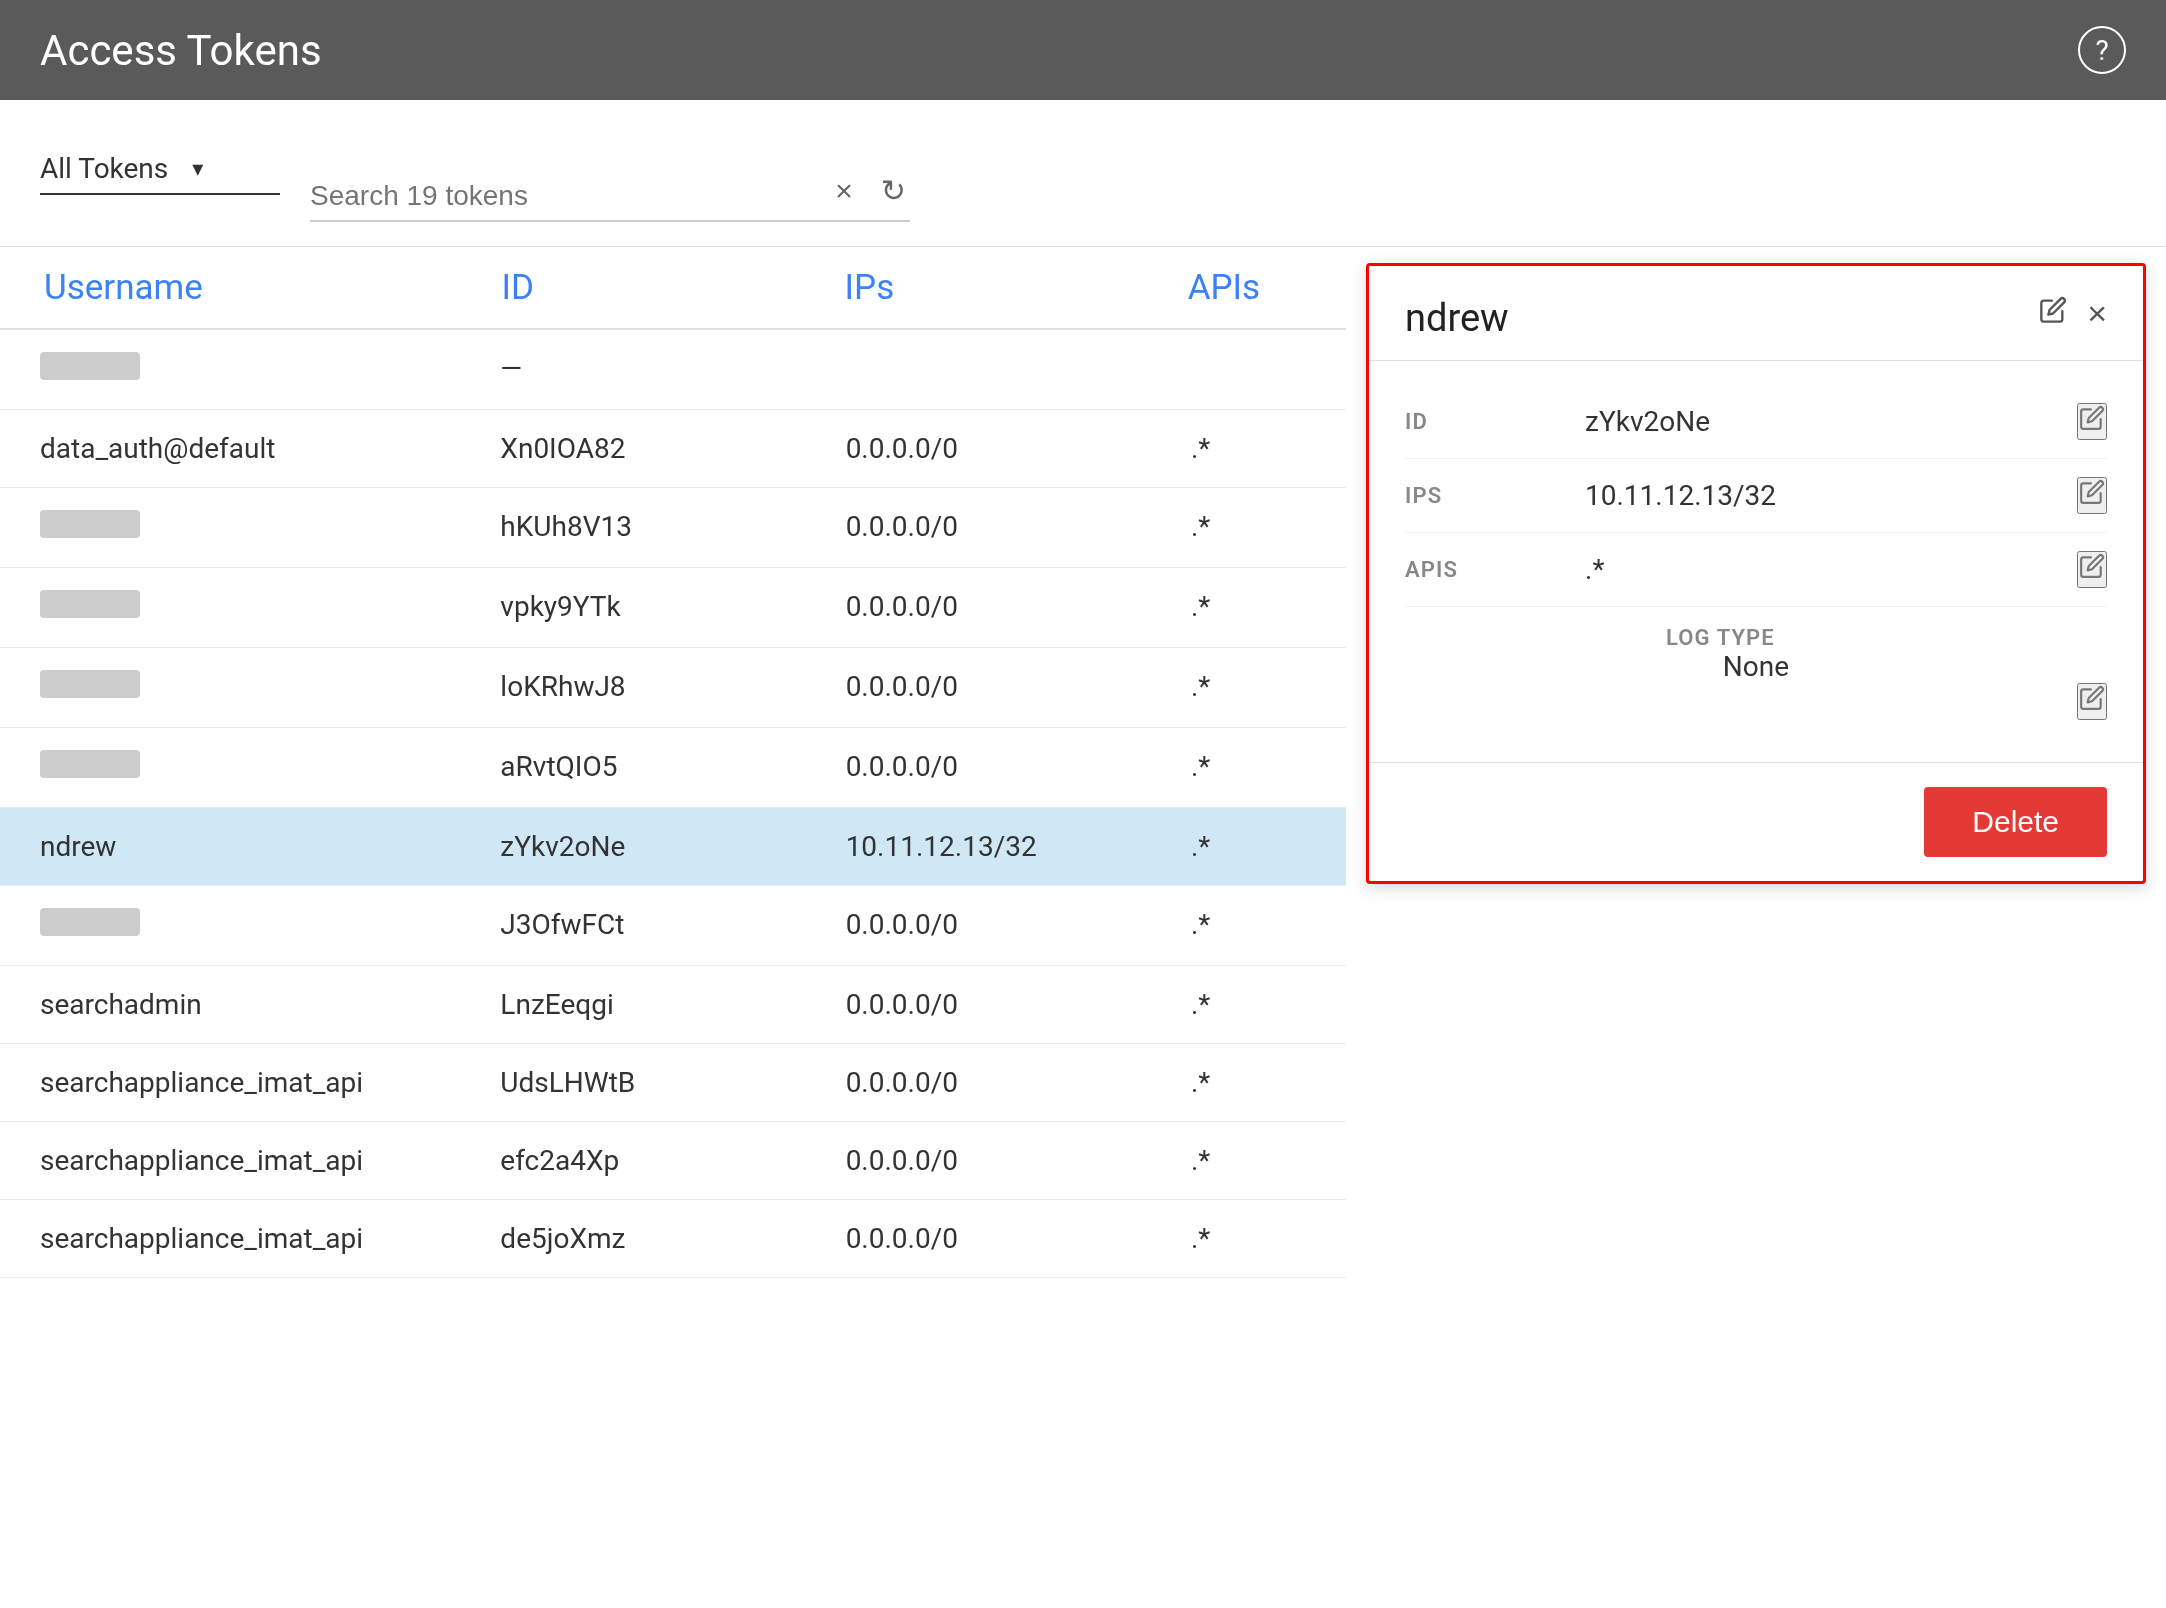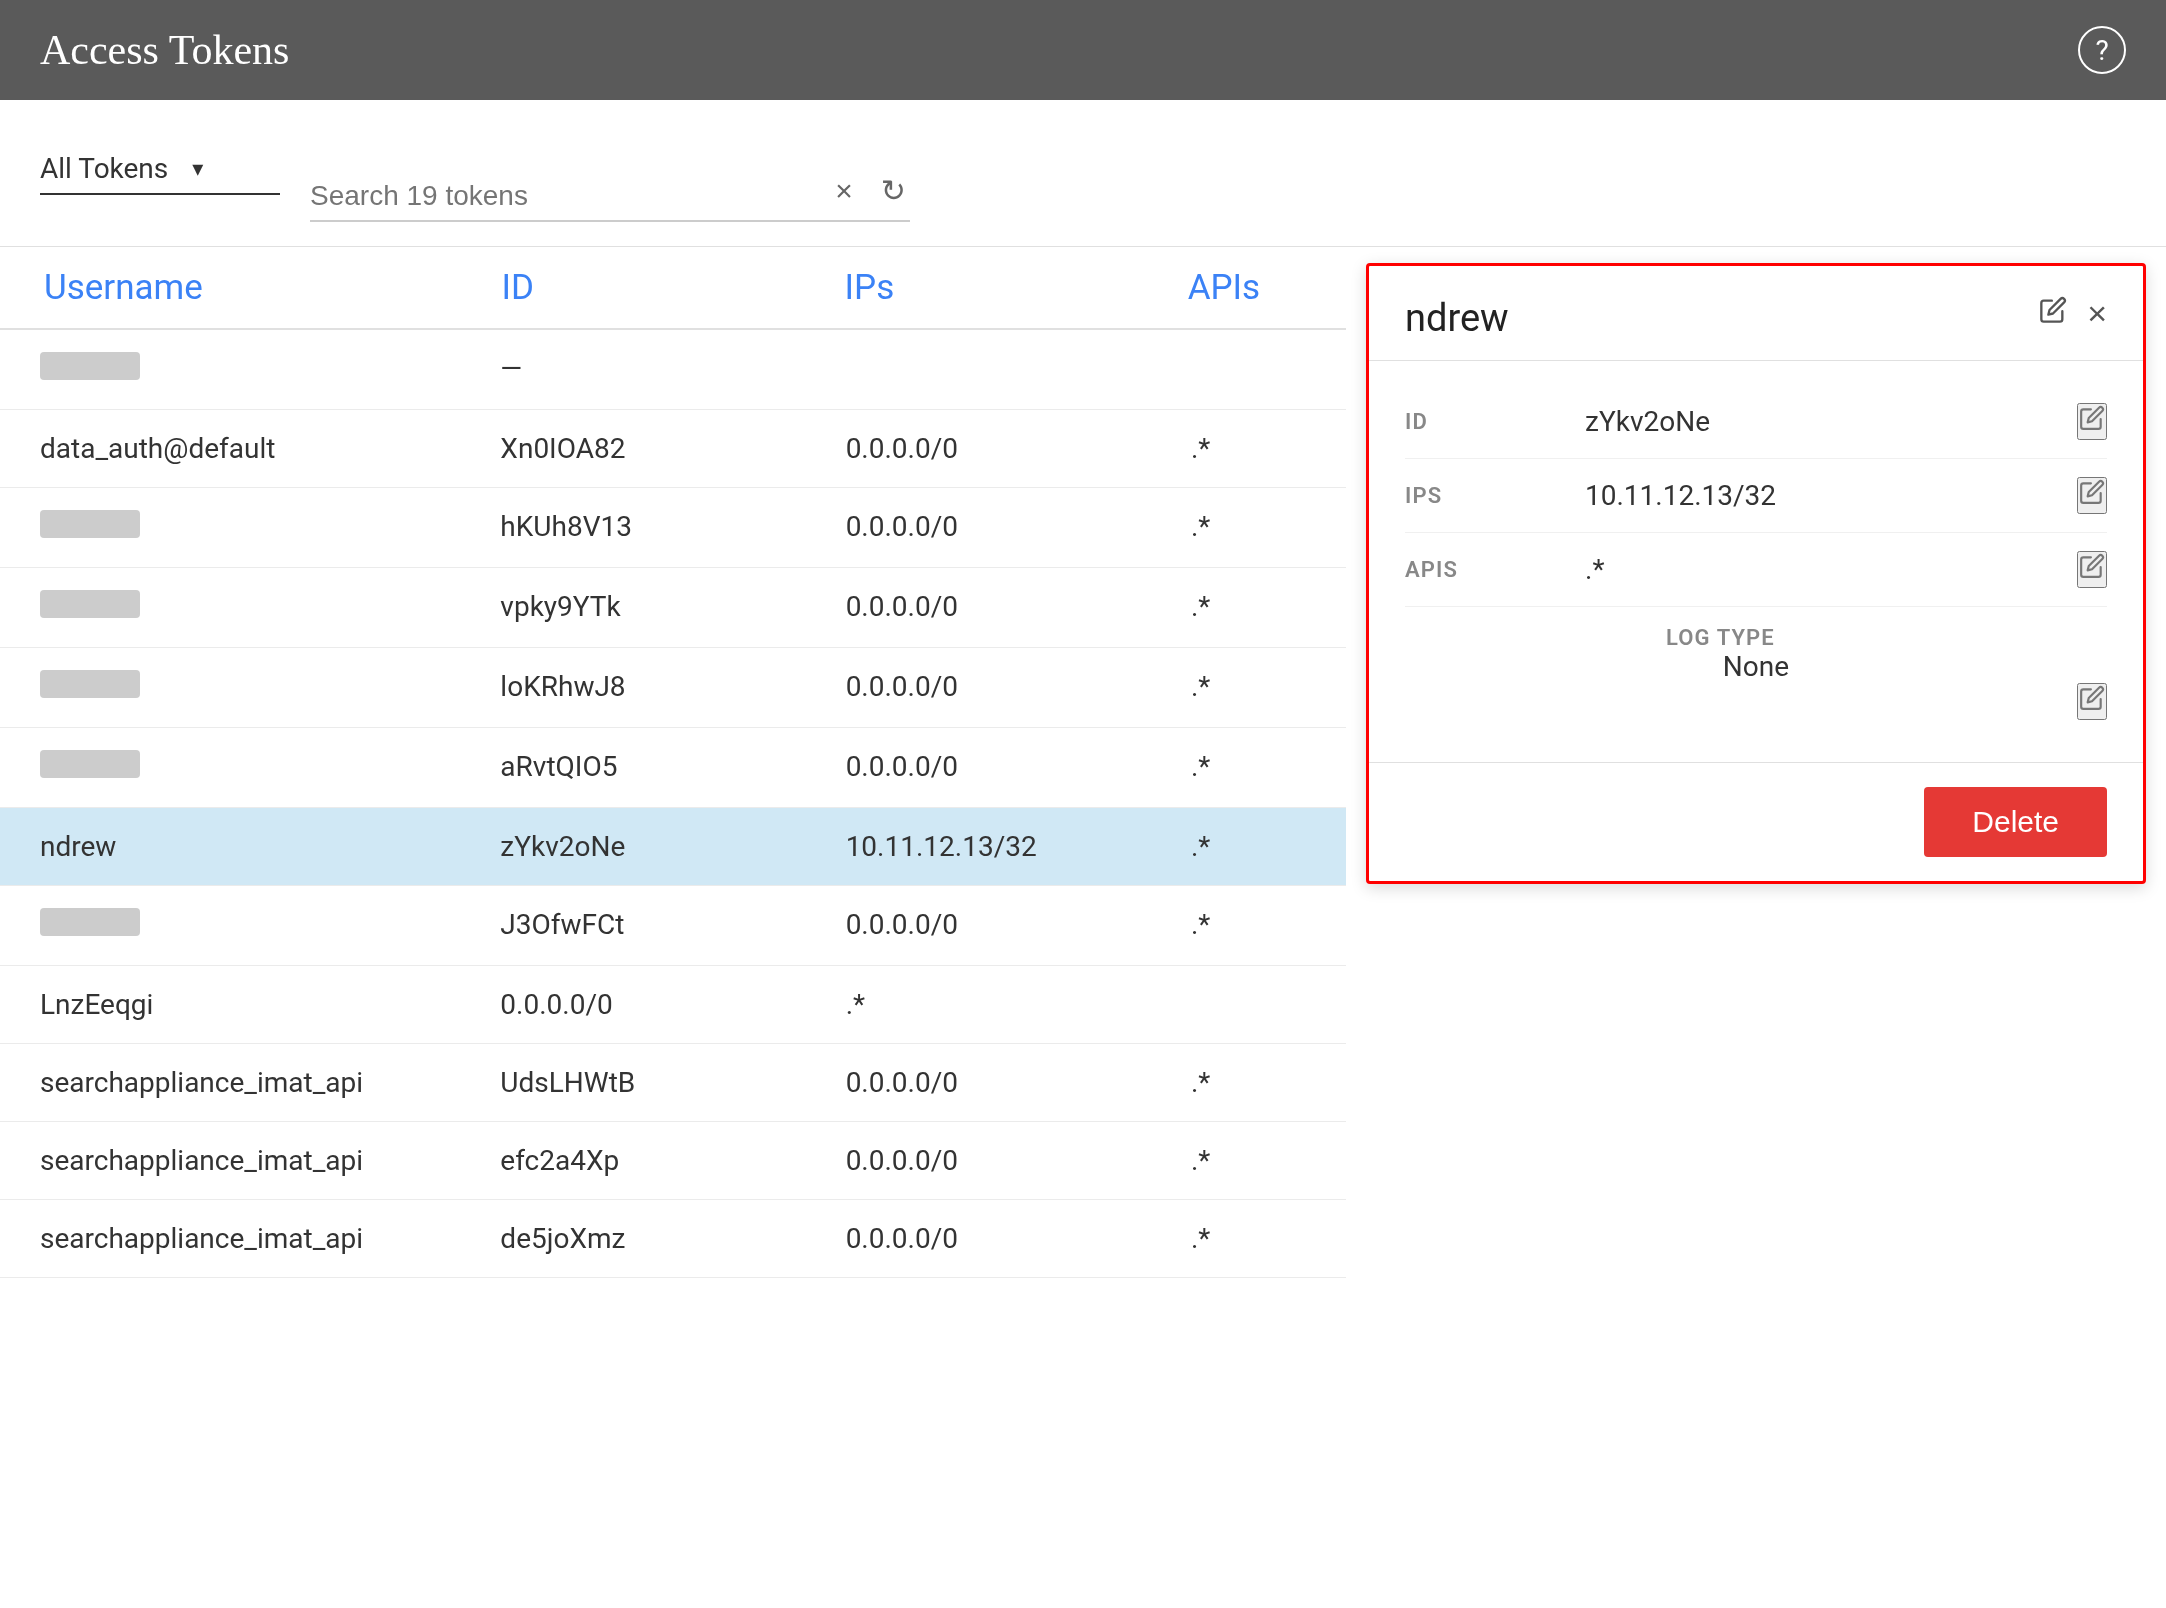--- a/index.html
+++ b/index.html
@@ -19,21 +19,20 @@
       display: flex;
       align-items: center;
       justify-content: space-between;
       height: 100px;
     }
 
     .header-title {
       font-size: 42px;
       font-weight: 400;
       color: white;
-      font-family: Liberation Serif, serif;
     }
 
     .help-icon {
       width: 48px;
       height: 48px;
       border: 2px solid white;
       border-radius: 50%;
       display: flex;
       align-items: center;
       justify-content: center;
@@ -348,20 +347,21 @@
       <span>10.11.12.13/32</span>
       <span>.*</span>
     </div>
         <div class="table-row">
       <span><span class="blurred-text"></span></span>
       <span>J3OfwFCt</span>
       <span>0.0.0.0/0</span>
       <span>.*</span>
     </div>
         <div class="table-row">
+      <span>searchadmin</span>
       <span>LnzEeqgi</span>
       <span>0.0.0.0/0</span>
       <span>.*</span>
     </div>
         <div class="table-row">
       <span>searchappliance_imat_api</span>
       <span>UdsLHWtB</span>
       <span>0.0.0.0/0</span>
       <span>.*</span>
     </div>

